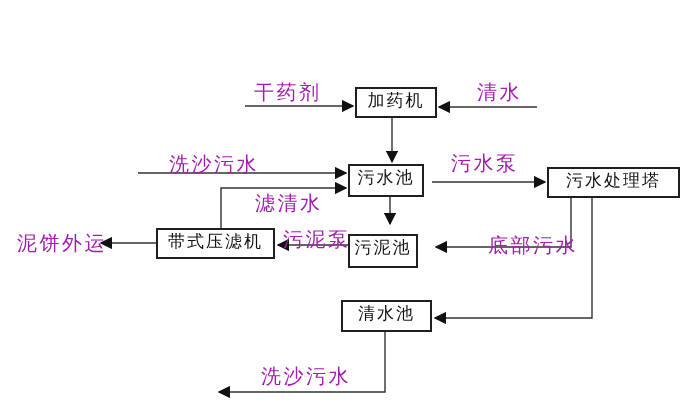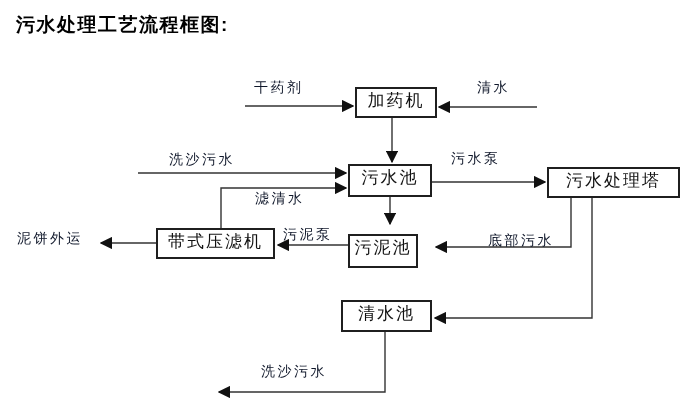--- a/index.html
+++ b/index.html
@@ -28,49 +28,48 @@
     display: flex;
     align-items: flex-start;
     justify-content: center;
     font-size: 17px;
     color: #111111;
     letter-spacing: 2px;
     white-space: nowrap;
   }
   .flabel {
     position: absolute;
-    font-size: 14px;
-    color: #0f172a;
+    font-size: 20px;
+    color: #a21caf;
     letter-spacing: 2.5px;
     white-space: nowrap;
   }
   
   .n-dosing        { left: 355px; top:  87px; width:  82px; height: 31px; }
-  .n-sewage-pool   { left: 348px; top: 164px; width:  84px; height: 33px; }
+  .n-sewage-pool   { left: 348px; top: 164px; width:  76px; height: 33px; }
   .n-tower         { left: 547px; top: 167px; width: 133px; height: 31px; }
   .n-sludge-pool   { left: 348px; top: 234px; width:  70px; height: 34px; }
   .n-belt-press    { left: 156px; top: 228px; width: 119px; height: 31px; }
   .n-clean-pool    { left: 341px; top: 300px; width:  91px; height: 32px; }
   
   .l-dry-chemical  { left: 254px; top:  79px; }
   .l-clean-water   { left: 477px; top:  79px; }
   .l-sand-sewage   { left: 169px; top: 151px; }
   .l-sewage-pump   { left: 451px; top: 150px; }
   .l-filtered      { left: 255px; top: 190px; }
   .l-mud-cake      { left:  17px; top: 230px; }
   .l-sludge-pump   { left: 283px; top: 226px; }
   .l-bottom-sewage { left: 472px; top: 232px; margin-left: 16px; }
   .l-recycle       { left: 261px; top: 363px; }
 </style>
 </head>
 <body>
 
 <div id="stage">
 
-  <div class="title">污水处理工艺流程框图:</div>
 
   <svg class="lines" width="700" height="420" viewBox="0 0 700 420">
     <defs>
       <marker id="ah" viewBox="0 0 10 10" refX="9" refY="5" markerWidth="9" markerHeight="9" orient="auto-start-reverse">
         <path d="M0,0 L10,5 L0,10 z" fill="#111111"></path>
       </marker>
     </defs>
     <g stroke="#333333" stroke-width="1.4" fill="none">
       <path d="M245,106 H353" marker-end="url(#ah)"></path>
       <path d="M537,107 H439" marker-end="url(#ah)"></path>

